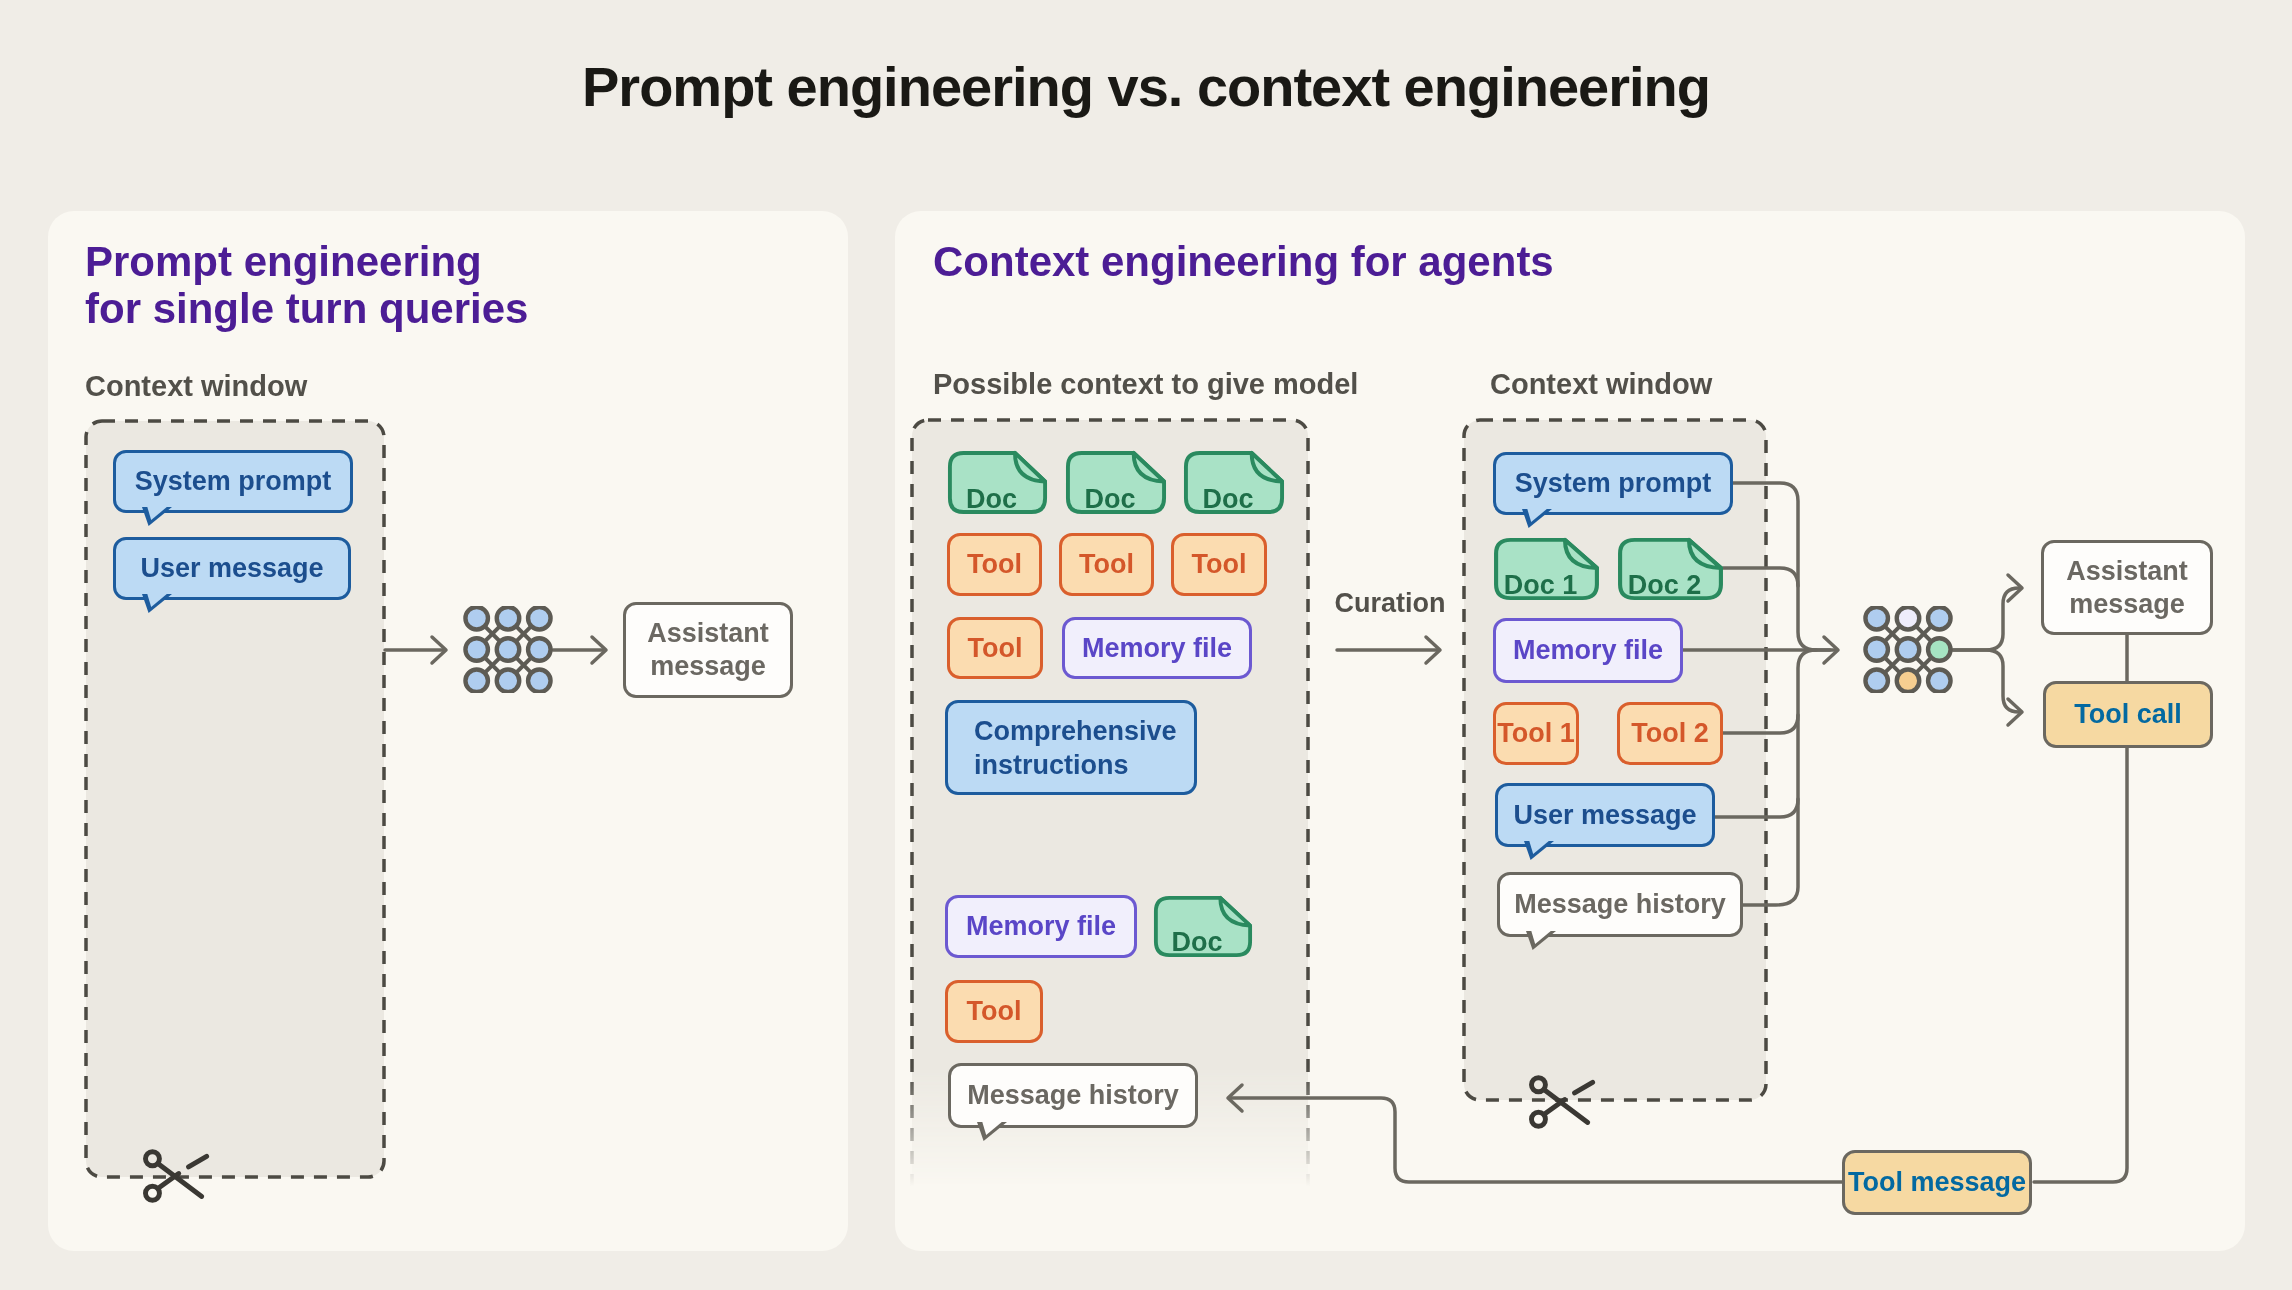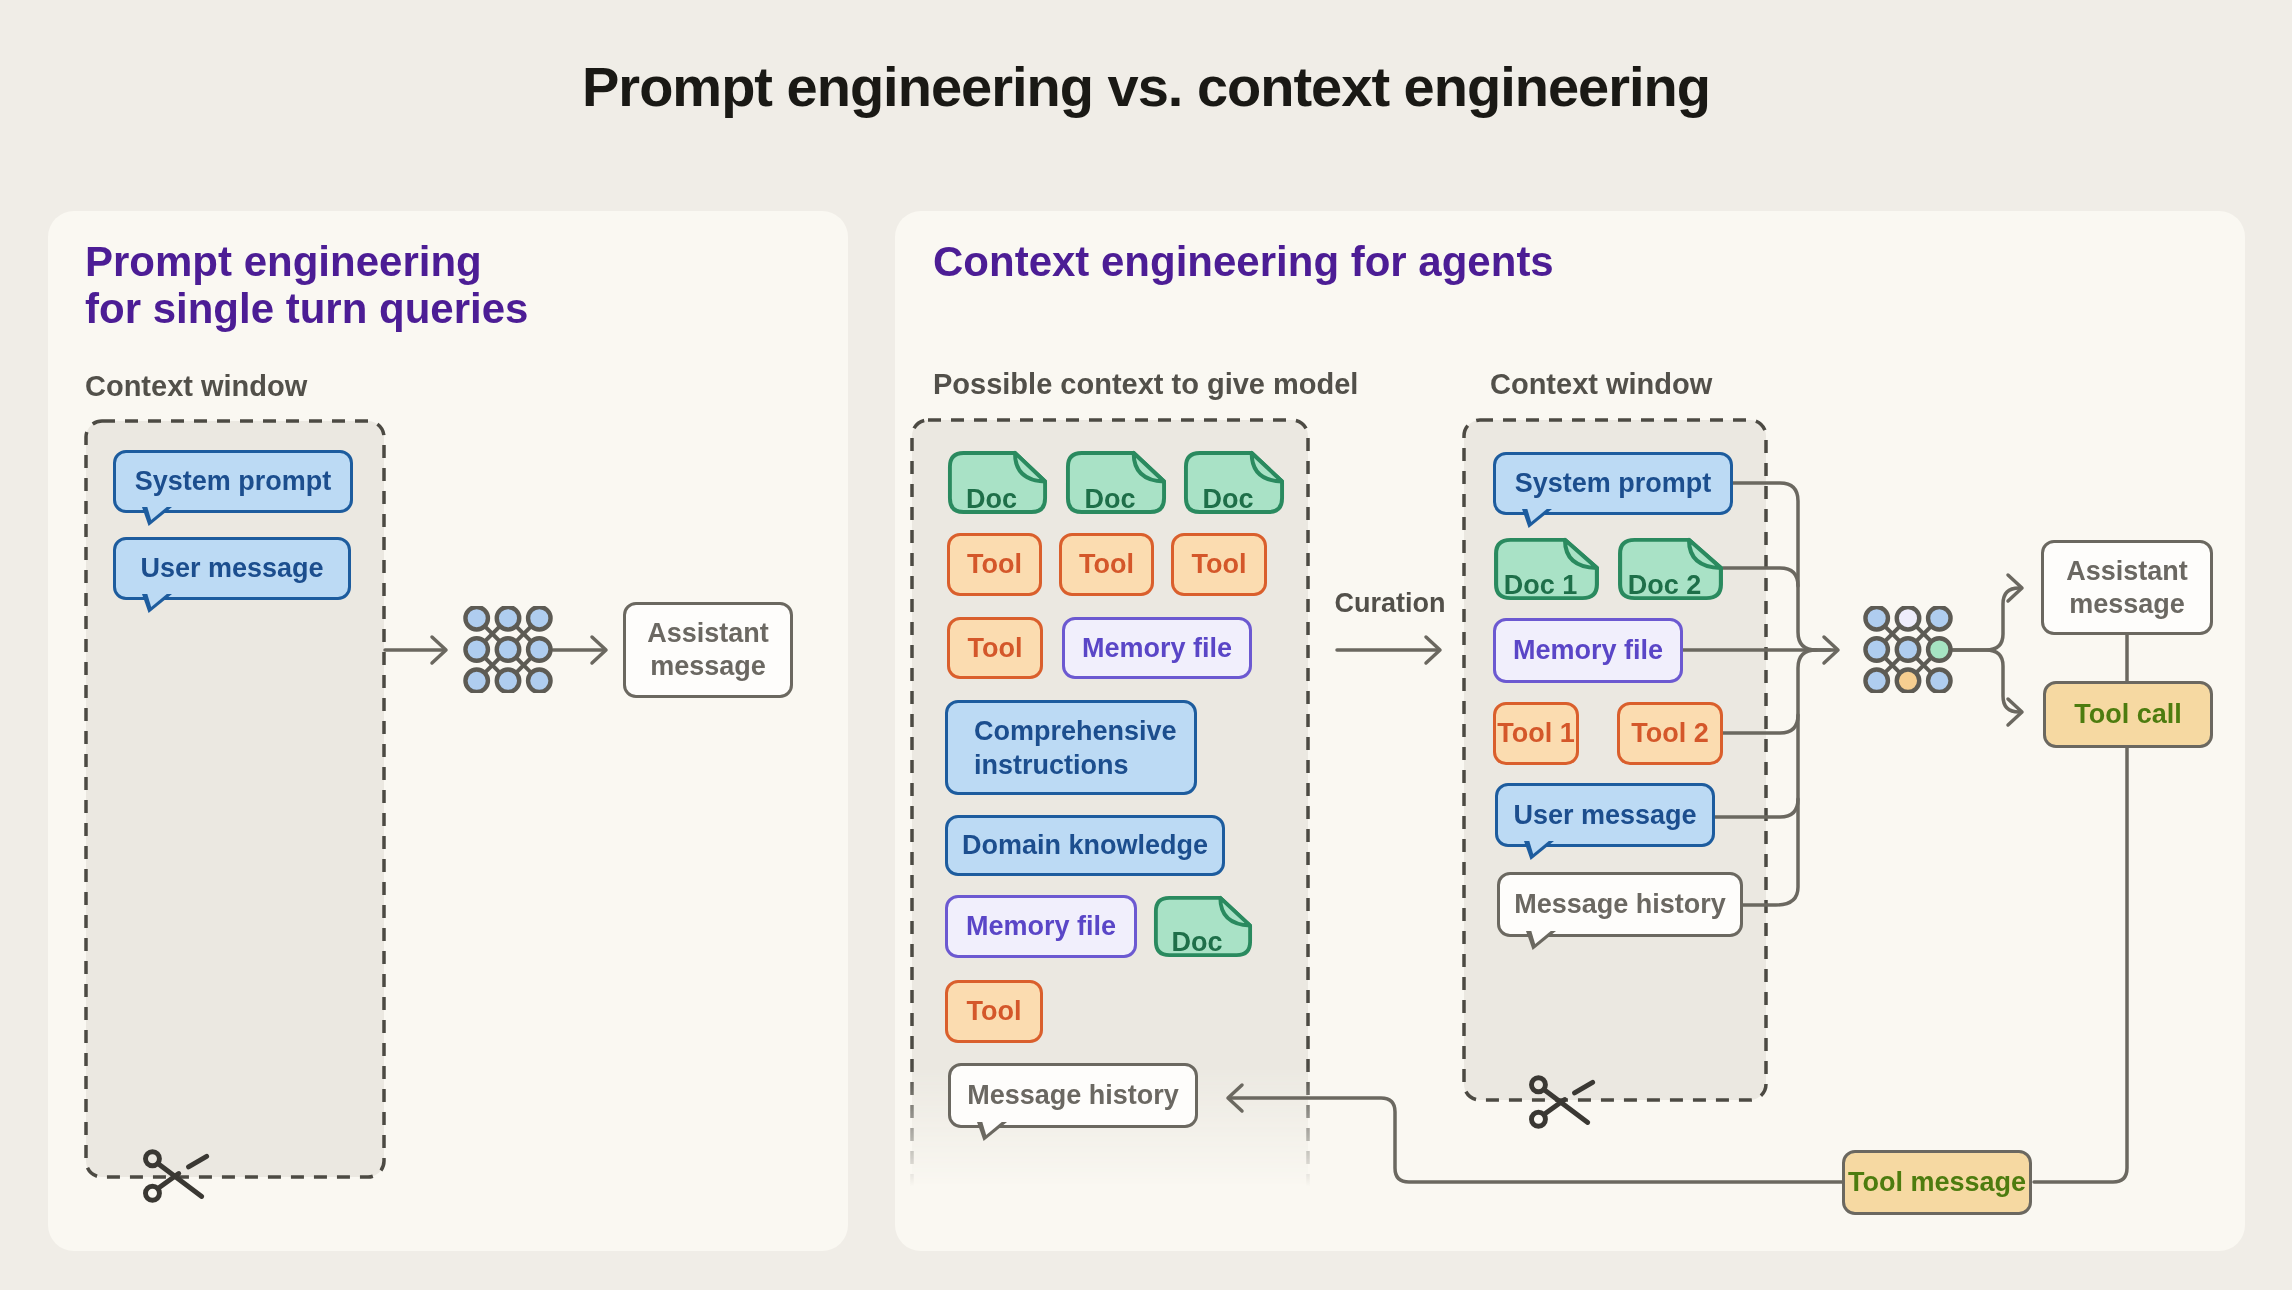--- a/index.html
+++ b/index.html
@@ -8,21 +8,21 @@
   #title{position:absolute;top:54px;left:0;width:2292px;text-align:center;
          font-size:56px;font-weight:700;color:#1A1915;letter-spacing:-1px;}
   .panel{position:absolute;top:211px;height:1040px;background:#FAF8F2;border-radius:26px;}
   .h2{position:absolute;font-size:42px;line-height:47px;font-weight:700;color:#4c1d95;}
   .lbl{position:absolute;font-size:29px;font-weight:700;color:#52504A;}
   .pill{position:absolute;display:flex;align-items:center;justify-content:center;
         font-size:27px;font-weight:700;border-radius:13px;border:3.5px solid;box-sizing:border-box;z-index:3;}
   .blue{background:#BCDAF4;border-color:#1D5C9E;color:#1C4E8E;}
   .orange{background:#FBDCB0;border-color:#DA5F2C;color:#D4572A;}
   .purple{background:#F1EFFC;border-color:#6C59D1;color:#5A46C7;}
-  .tan{background:#F6D9A2;border-color:#6B6860;color:#4d7c0f;}
+  .tan{background:#F6D9A2;border-color:#6B6860;color:#0369a1;}
   .white{background:#FEFDFB;border-color:#6B6860;color:#6B6862;}
   .left-pad{justify-content:flex-start;padding-left:26px;text-align:left;line-height:34px;}
   .tail-b{position:absolute;left:26px;bottom:-16px;width:30px;height:19px;
           clip-path:polygon(0 0,100% 0,22% 100%);}
   .tail-f{position:absolute;left:31px;bottom:-10px;width:21px;height:14px;
           clip-path:polygon(0 0,100% 0,20% 100%);}
   .blue .tail-b{background:#1D5C9E;} .blue .tail-f{background:#BCDAF4;}
   .white .tail-b{background:#6B6860;} .white .tail-f{background:#FEFDFB;}
   .doc{position:absolute;display:flex;align-items:flex-end;justify-content:center;z-index:3;
        font-size:27px;font-weight:700;color:#1E6F49;}
@@ -144,21 +144,20 @@
 
   <div class="pill orange" style="left:947px;top:533px;width:95px;height:63px;">Tool</div>
   <div class="pill orange" style="left:1059px;top:533px;width:95px;height:63px;">Tool</div>
   <div class="pill orange" style="left:1171px;top:533px;width:96px;height:63px;">Tool</div>
 
   <div class="pill orange" style="left:947px;top:617px;width:96px;height:62px;">Tool</div>
   <div class="pill purple" style="left:1062px;top:617px;width:190px;height:62px;">Memory file</div>
 
   <div class="pill blue left-pad" style="left:945px;top:700px;width:252px;height:95px;padding-right:24px;">Comprehensive instructions</div>
 
-  <div class="pill blue" style="left:945px;top:815px;width:280px;height:61px;">Domain knowledge</div>
 
   <div class="pill purple" style="left:945px;top:895px;width:192px;height:63px;">Memory file</div>
   <div class="doc" style="left:1153px;top:895px;width:100px;height:63px;">
     <svg viewBox="0 0 104 66" preserveAspectRatio="none">
       <path class="doc-body" d="M17,3 H70 L101,32 V49 Q101,63 87,63 H17 Q3,63 3,49 V17 Q3,3 17,3 Z"></path>
       <path class="doc-fold" d="M70,3 Q70,31 101,32 Z"></path>
       </svg>
     <span>Doc</span>
   </div>
 

